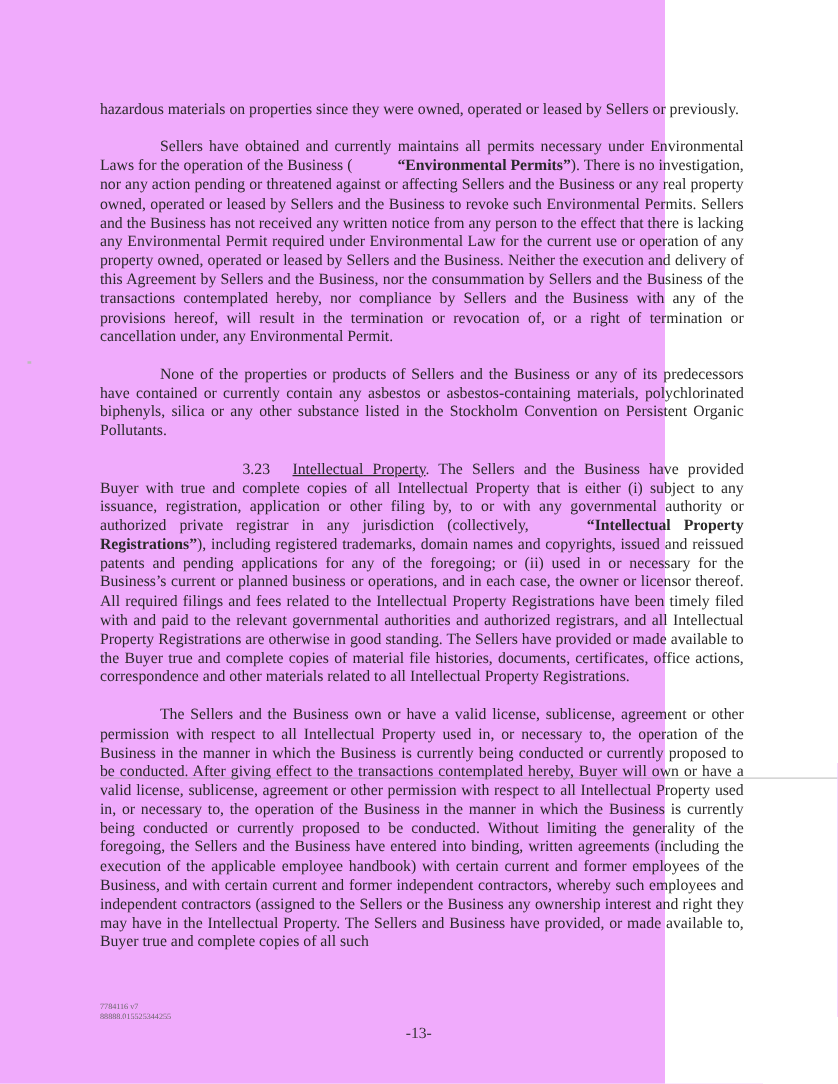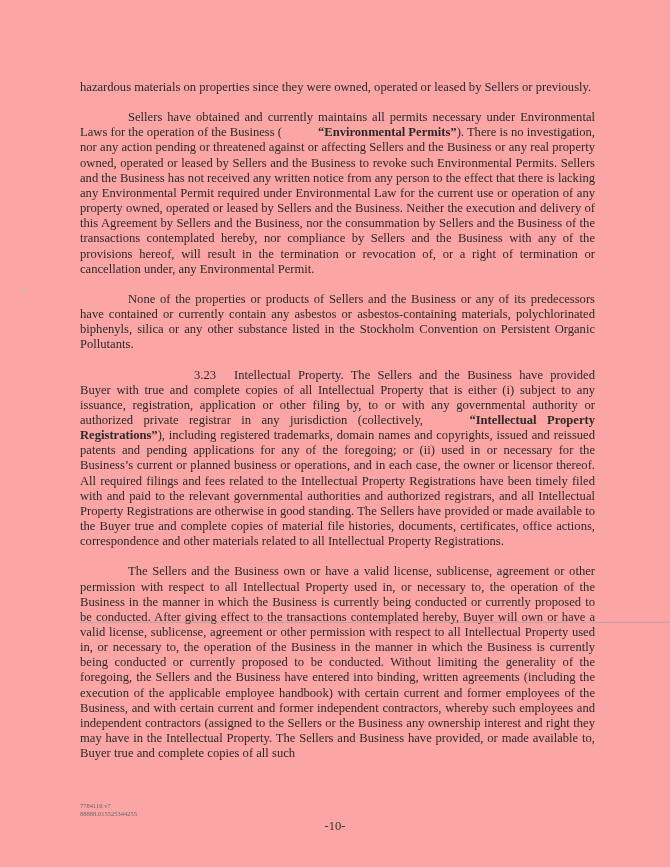--- a/index.html
+++ b/index.html
@@ -1,30 +1,30 @@
 <!DOCTYPE html>
 <html><head>
   <meta charset="utf-8">
   <style>
     html, body { margin: 0; padding: 0; }
     body {
       width: 670px; height: 867px; background: #ffffff; position: relative; overflow: hidden;
       font-family: "Liberation Serif", "DejaVu Serif", serif; color: #2a2a2a;
     }
-    .page { position: absolute; left: 0; top: 0; width: 670px; height: 867px; background: #fca5a5; }
+    .page { position: absolute; left: 0; top: 0; width: 532px; height: 867px; background: #f0abfc; }
     .body-text {
       position: absolute; left: 80px; top: 80px; width: 515px;
       font-size: 12.6px; line-height: 15.15px; text-align: justify;
     }
     .para { margin: 0 0 15px 0; }
     .indent { text-indent: 48px; }
     .sec-indent { text-indent: 114px; }
     .sec-num { display: inline-block; width: 40px; text-indent: 0; }
     .bold { font-weight: bold; margin-left: 36px; }
-    .ul { }
+    .ul { text-decoration: underline; }
     .scan-line {
       position: absolute; left: 80px; top: 622px; width: 590px; height: 1px; background: #9a9a9a; opacity: 0.55;
     }
     .scan-mark {
       position: absolute; left: 22px; top: 289px; width: 3px; height: 2px; background: #bbb;
     }
     .footer-id {
       position: absolute; left: 80px; top: 802px; font-size: 6.5px; line-height: 7.5px; color: #666;
     }
     .page-num {
@@ -49,14 +49,14 @@
     <p class="para indent">The Sellers and the Business own or have a valid license, sublicense, agreement or other permission with respect to all Intellectual Property used in, or necessary to, the operation of the Business in the manner in which the Business is currently being conducted or currently proposed to be conducted.  After giving effect to the transactions contemplated hereby, Buyer will own or have a valid license, sublicense, agreement or other permission with respect to all Intellectual Property used in, or necessary to, the operation of the Business in the manner in which the Business is currently being conducted or currently proposed to be conducted.  Without limiting the generality of the foregoing, the Sellers and the Business have entered into binding, written agreements (including the execution of the applicable employee handbook) with certain current and former employees of the Business, and with certain current and former independent contractors, whereby such employees and independent contractors (assigned to the Sellers or the Business any ownership interest and right they may have in the Intellectual Property.  The Sellers and Business have provided, or made available to, Buyer true and complete copies of all such</p>
   </div>
 
   <div class="scan-line"></div>
 
   <div class="footer-id">
     <div>7784116 v7</div>
     <div>88888.015525344255</div>
   </div>
 
-  <div class="page-num">-10-</div>
+  <div class="page-num">-13-</div>
 </div>
 
 </body></html>

